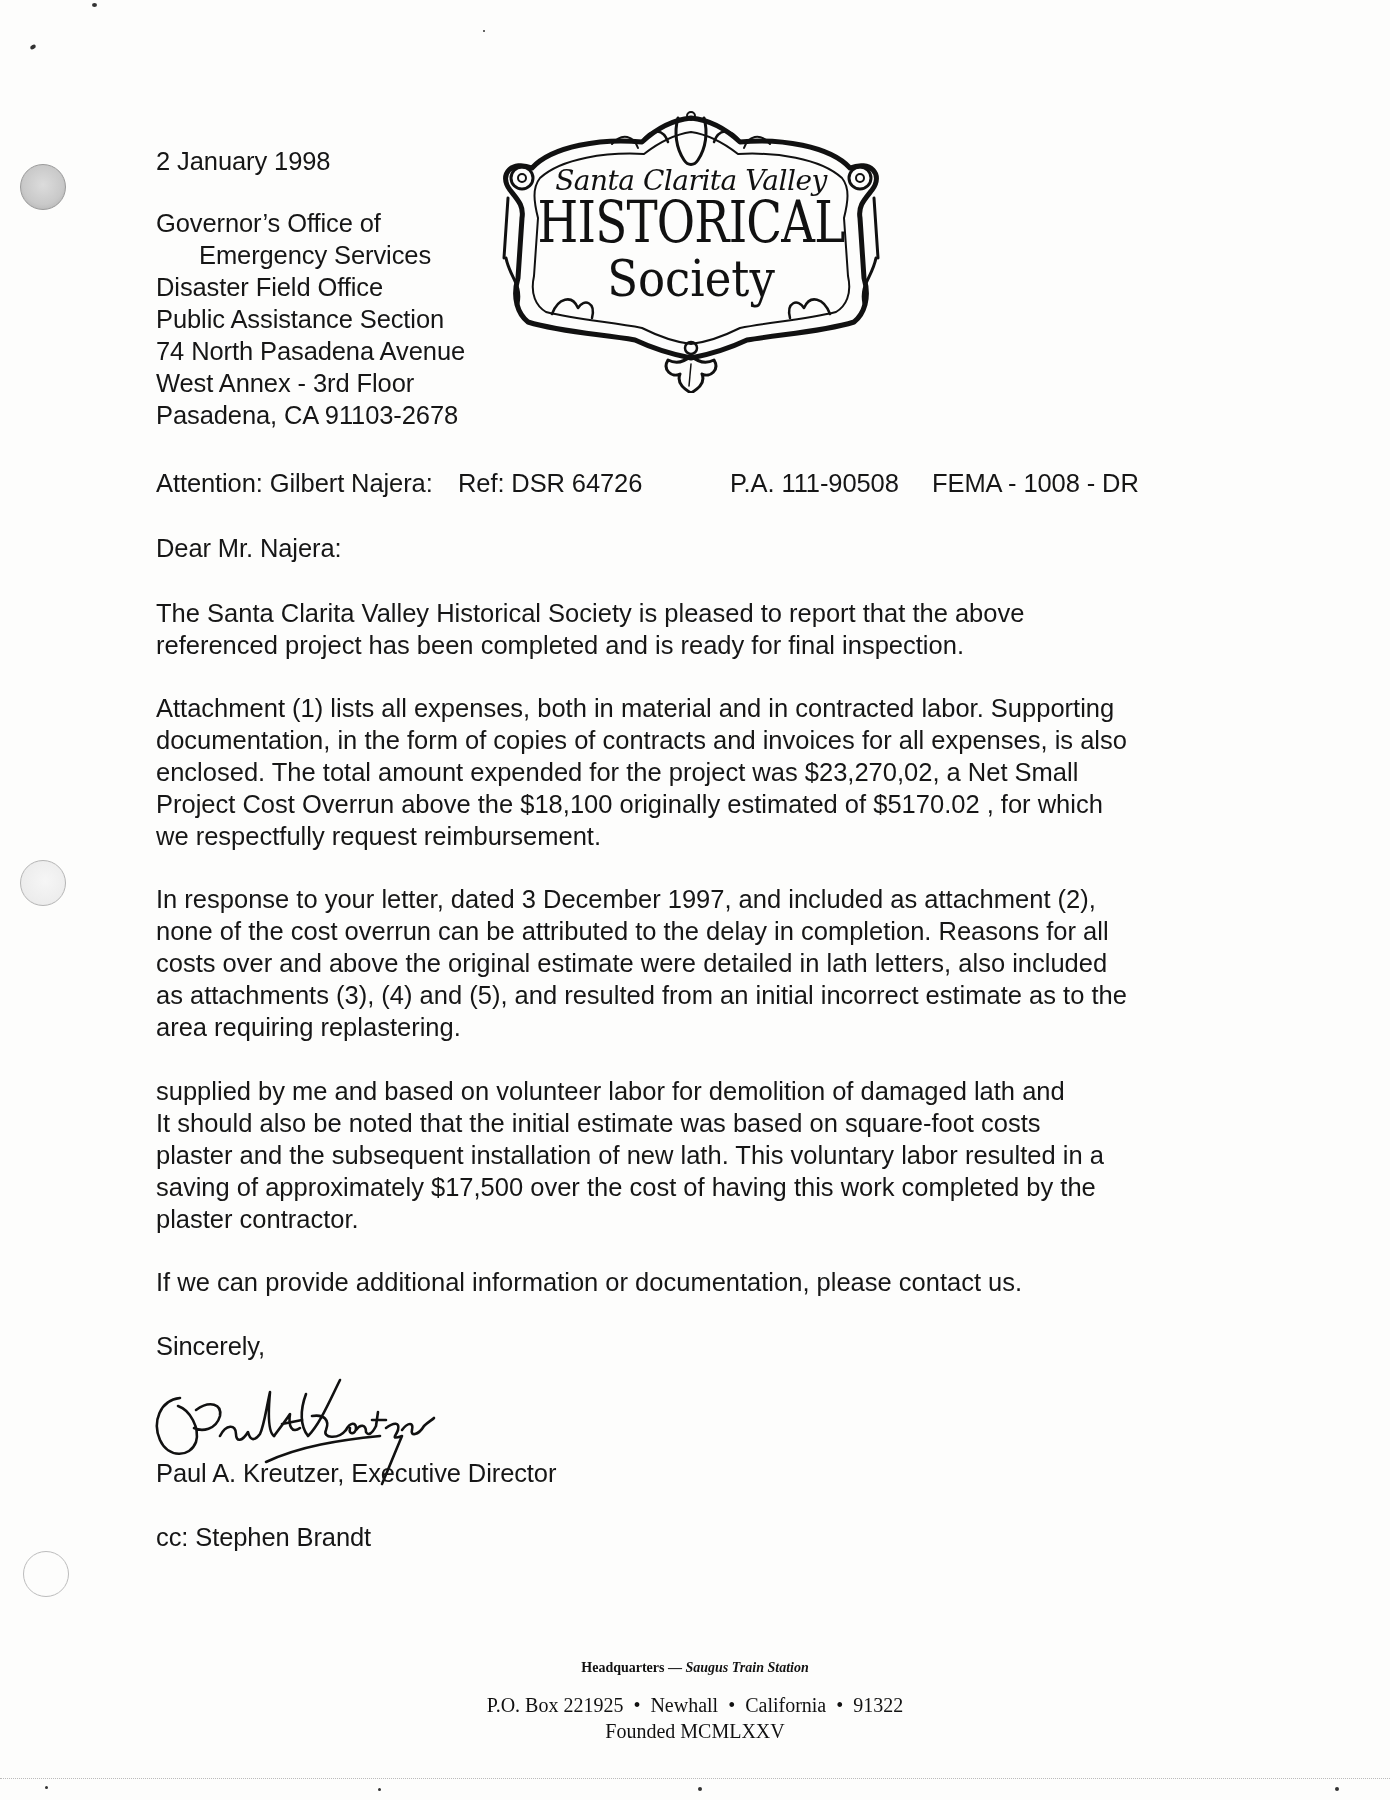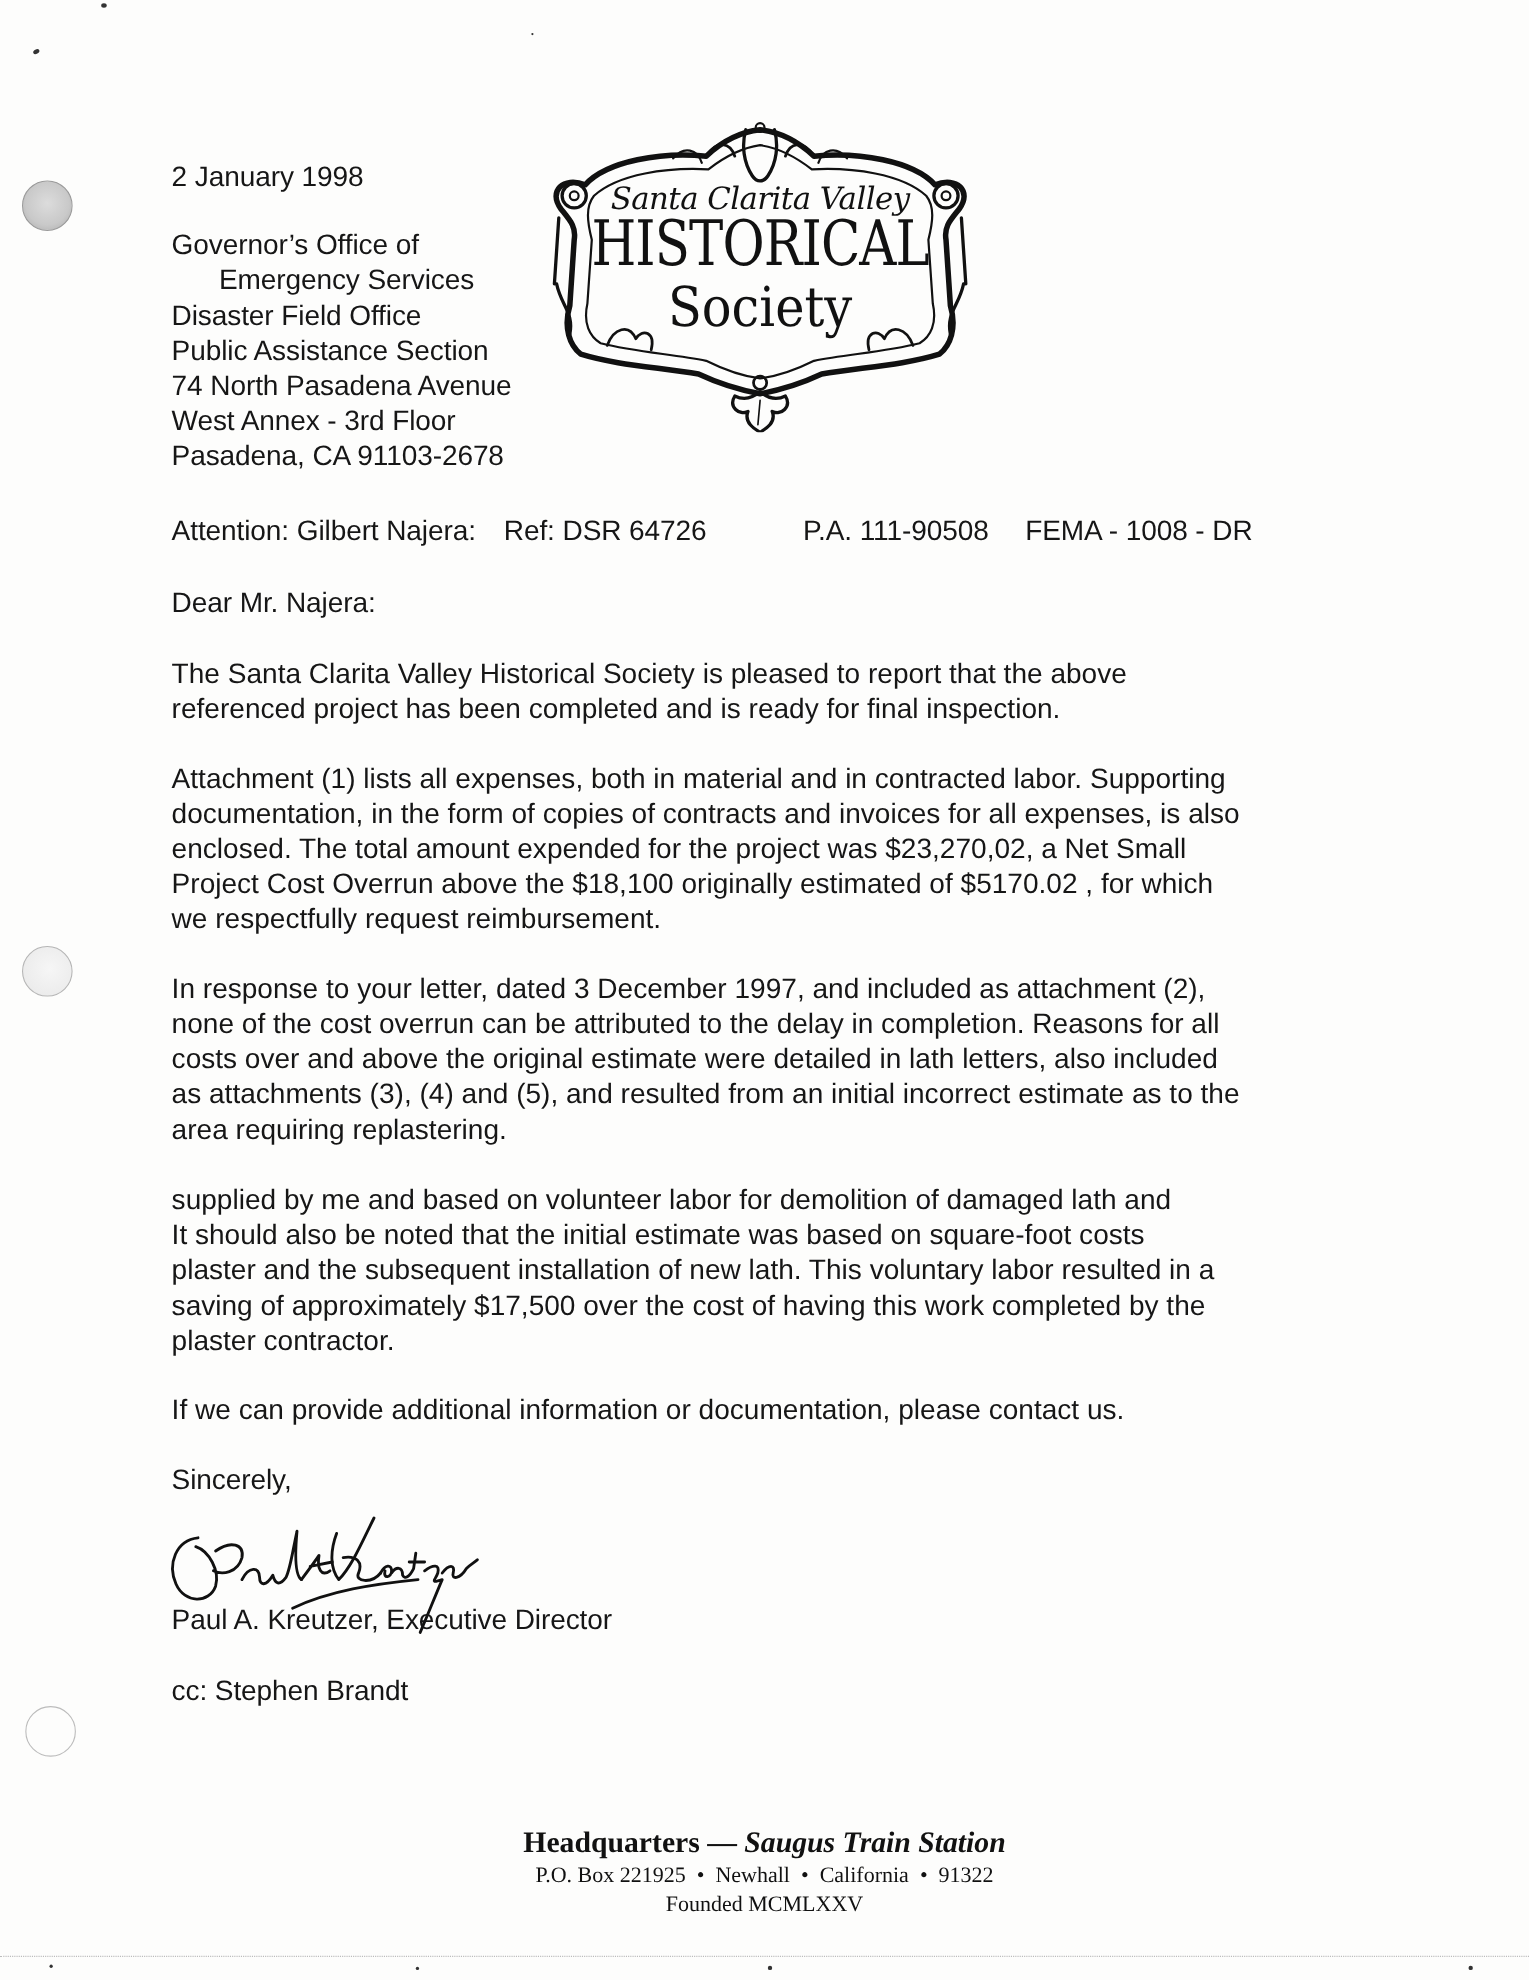--- a/index.html
+++ b/index.html
@@ -48,21 +48,21 @@
 
   .signature { position: absolute; left: 150px; top: 1370px; width: 420px; height: 120px; }
 
   .logo { position: absolute; left: 492px; top: 108px; width: 398px; height: 285px; }
   .logo-text { position: absolute; left: 0; width: 100%; text-align: center; font-family: "DejaVu Serif", serif; color: #111; }
   .logo-line1 { top: 56px; font-size: 28px; font-style: italic; letter-spacing: -0.5px; }
   .logo-line2 { top: 84px; font-size: 57px; letter-spacing: -1px; font-weight: normal; line-height: 60px; transform: scaleX(0.82); }
   .logo-line3 { top: 144px; font-size: 50px; line-height: 54px; transform: scaleX(0.9); }
 
   .footer { position: absolute; left: 0; width: 1390px; text-align: center; font-family: "Liberation Serif", serif; color: #111; }
-  .footer-hq { top: 1660px; font-size: 27px; font-weight: bold; }
+  .footer-hq { top: 1660px; font-size: 14px; font-weight: bold; }
   .footer-hq i { font-style: italic; }
   .footer-addr { top: 1694px; font-size: 20px; }
   .footer-founded { top: 1720px; font-size: 20px; }
   .bottom-rule { position: absolute; left: 0; top: 1778px; width: 1390px; border-top: 1px dotted #bbb; }
 </style>
 </head>
 <body>
 
 <div class="page">
 

